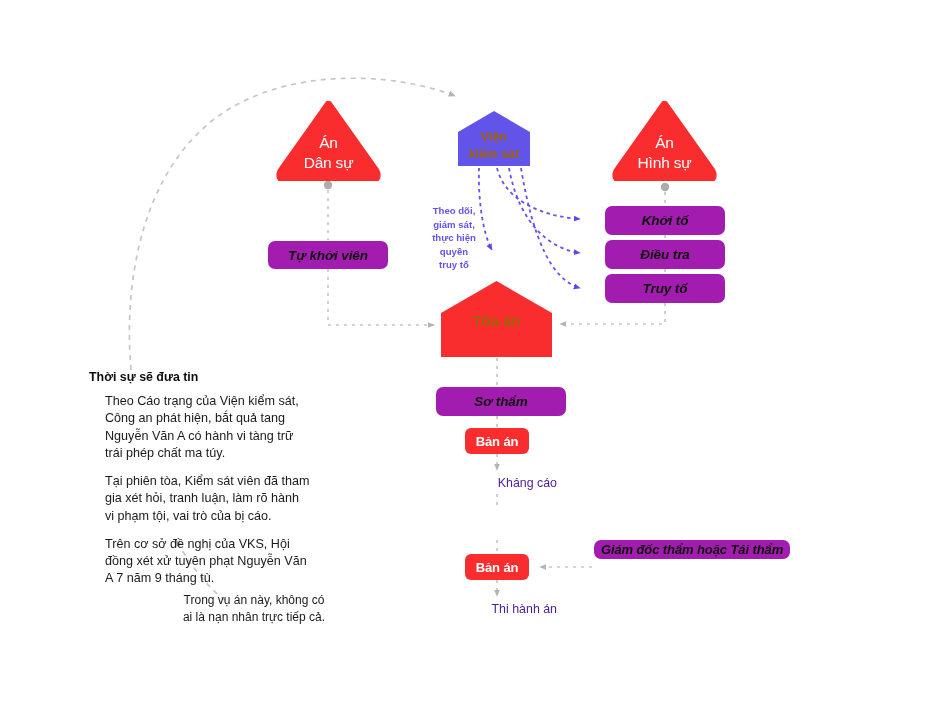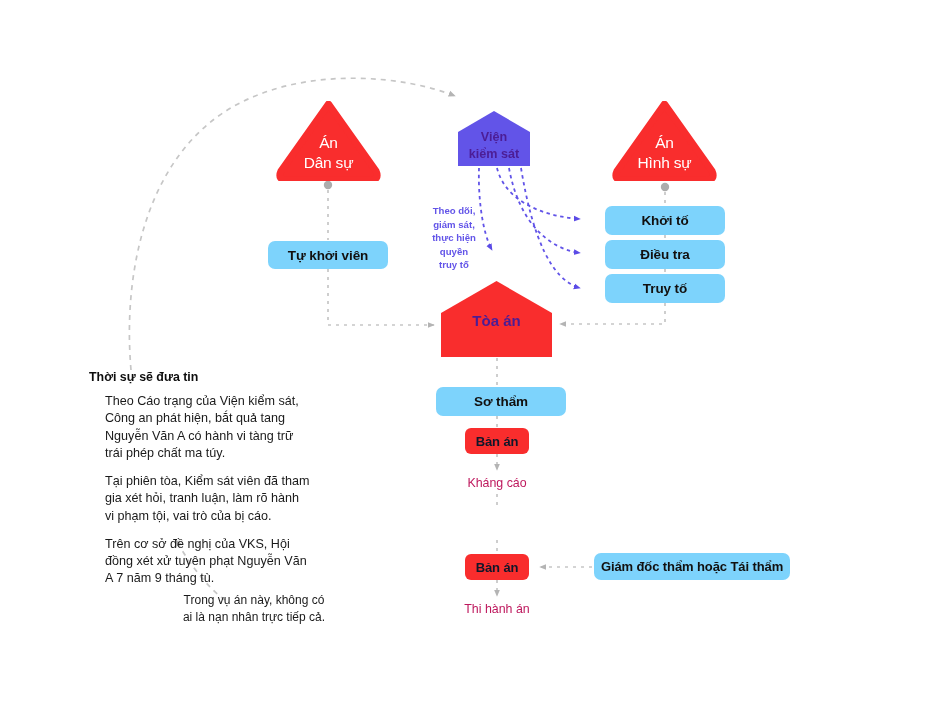--- a/index.html
+++ b/index.html
@@ -56,60 +56,61 @@
   .pent-wrap { position: absolute; }
   .pent-shape {
     position: absolute;
     left: 0; top: 0;
     width: 100%; height: 100%;
   }
   .pent-label {
     position: absolute;
     left: 0;
     width: 100%;
-    color: #4c1d95;
+    color: #a16207;
     font-weight: bold;
     text-align: center;
   }
 
   
   .pill {
     position: absolute;
     box-sizing: border-box;
     display: flex;
     align-items: center;
     justify-content: center;
     border-radius: 7px;
     font-weight: bold;
     font-size: 13.5px;
     letter-spacing: -0.1px;
   }
   .pill.pink {
-    background: #7dd3fc;
+    background: #a21caf;
     color: #12100f;
+    font-style: italic;
   }
   .pill.red {
     background: #F92D2D;
-    color: #0f172a;
+    color: #ffffff;
     border-radius: 6px;
     font-size: 13px;
   }
 
   
   .ftext {
     position: absolute;
     color: #131313;
     font-size: 12.6px;
     line-height: 1.38;
   }
   .ftext.muted {
-    color: #be185d;
+    color: #4c1d95;
     font-size: 12.4px;
     font-weight: normal;
-    text-align: center;
+    text-align: right;
   }
   .ftext.purple {
     color: #6254E8;
     font-size: 9.6px;
     line-height: 1.42;
     font-weight: bold;
     text-align: center;
     margin-top: 24px;
   }
   .story { position: absolute; width: 222px; }
@@ -234,21 +235,21 @@
 
   <div class="pill pink" style="left:605px; top:274px; width:120px; height:29px;">Truy tố</div>
 
   <div class="pill pink" style="left:436px; top:387px; width:130px; height:29px;">Sơ thẩm</div>
 
   <div class="pill red" style="left:465px; top:428px; width:64px; height:26px;">Bản án</div>
 
 
   <div class="pill red" style="left:465px; top:554px; width:64px; height:26px;">Bản án</div>
 
-  <div class="pill pink" style="left:594px; top:553px; width:196px; height:27px; font-size:13px;">Giám đốc thẩm hoặc Tái thẩm</div>
+  <div class="pill pink" style="left:594px; top:540px; width:196px; height:19px; font-size:13px;">Giám đốc thẩm hoặc Tái thẩm</div>
 
   <div class="ftext purple" style="left:421px; top:180px; width:66px;">
     <div>Theo dõi,</div>
     <div>giám sát,</div>
     <div>thực hiện</div>
     <div>quyền</div>
     <div>truy tố</div>
   </div>
 
   <div class="ftext muted" style="left:437px; top:475px; width:120px;">Kháng cáo</div>

